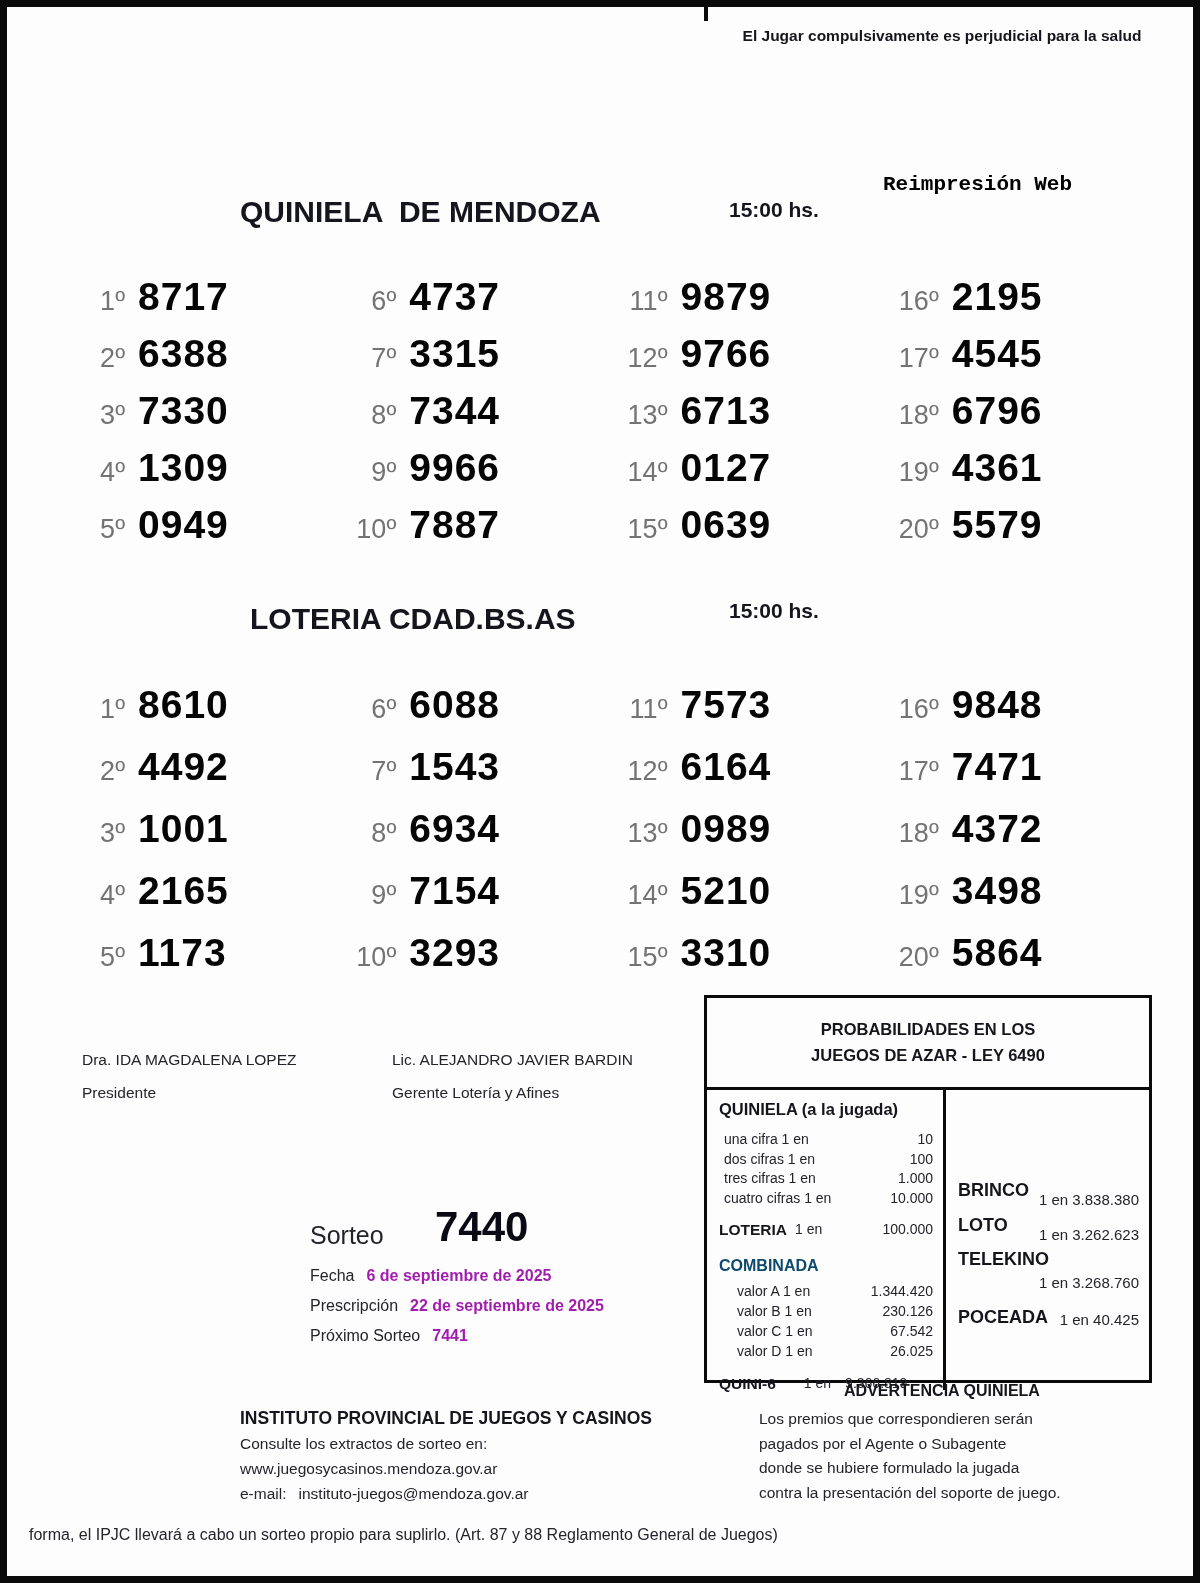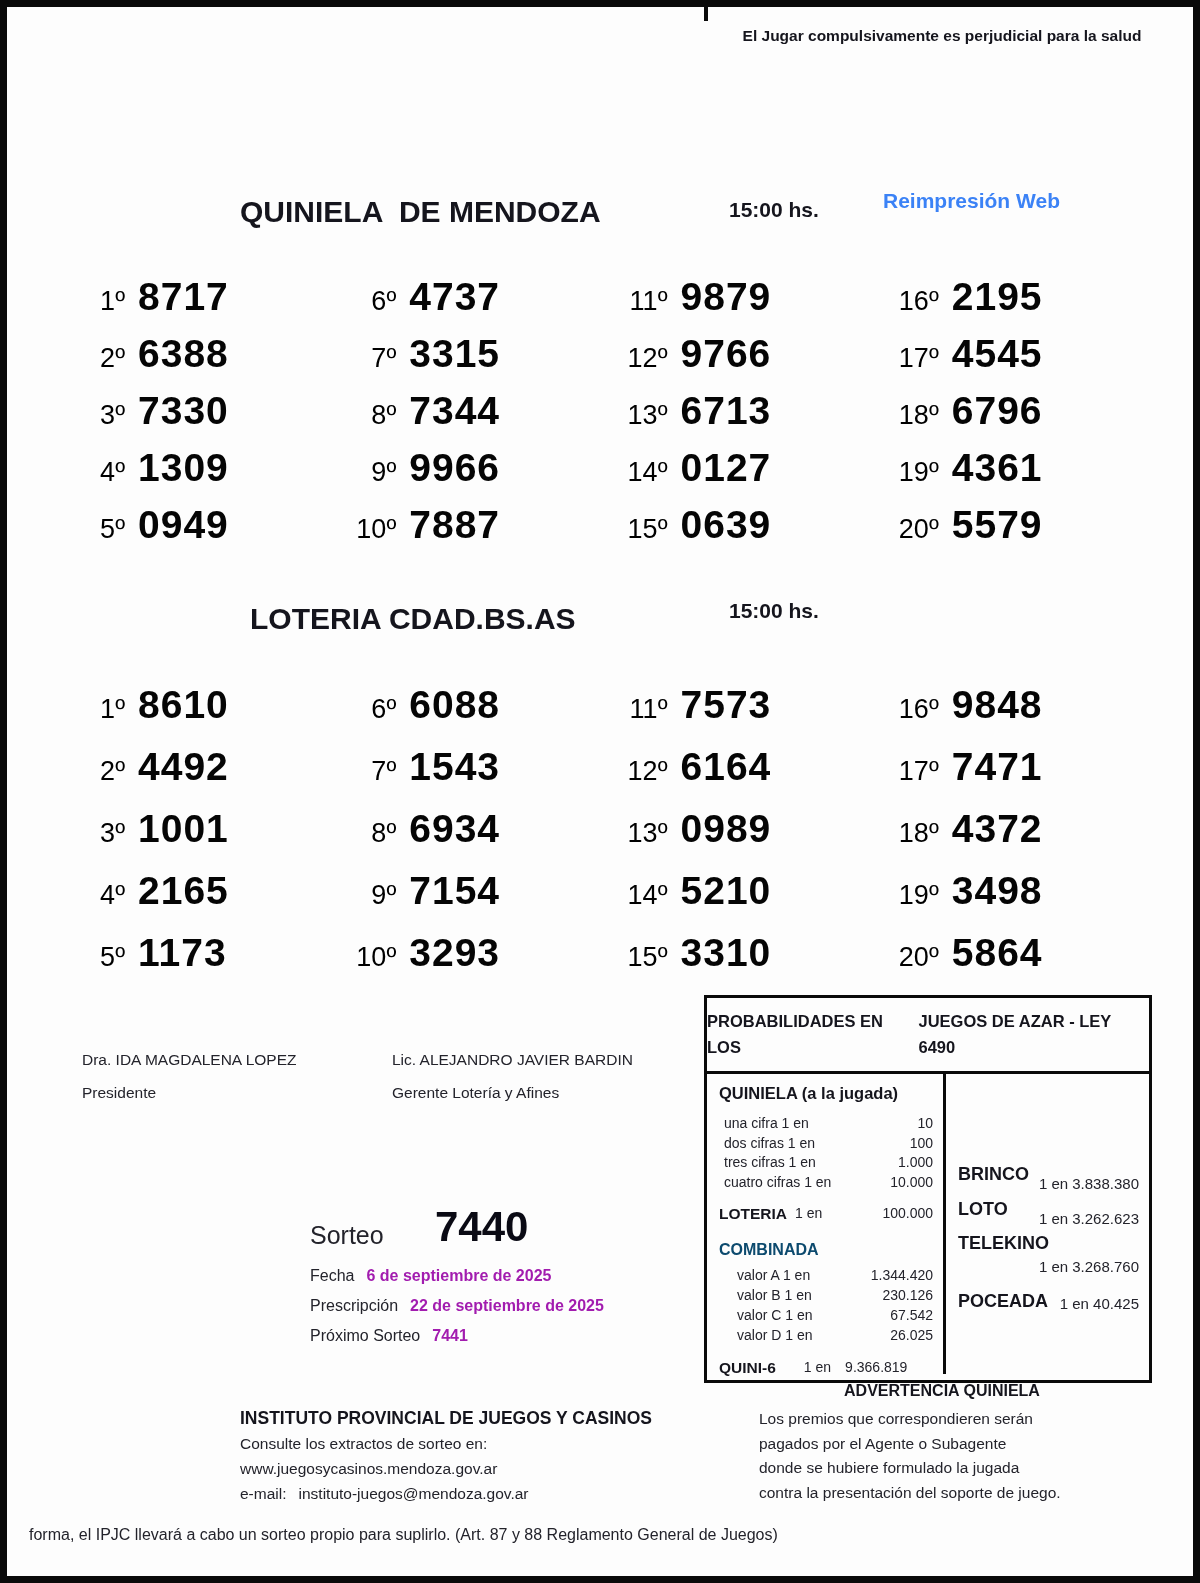--- a/index.html
+++ b/index.html
@@ -11,45 +11,45 @@
   }
   .abs { position:absolute; }
 
   .top-tick { left:697px; top:0; width:4px; height:14px; background:#0a0a0a; }
 
   .doc-title { left:25px; top:10px; font-size:48px; font-weight:bold; letter-spacing:-1px; color:#0d0d0d; }
   .warning { left:700px; top:20px; width:470px; text-align:center; font-size:15.5px; font-weight:bold; color:#15151d; }
 
   .sec-head { font-size:30px; font-weight:bold; color:#15151d; white-space:pre; }
   .time-lbl { font-size:21px; font-weight:bold; color:#15151d; }
-  .reprint { left:876px; top:182px; font-size:21px; font-weight:bold; color:#3b82f6; }
+  .reprint { left:876px; top:166px; font-size:21px; font-weight:bold; color:#000000;font-family:Liberation Mono, monospace; }
 
   .results-grid {
     display:grid; grid-auto-flow:column;
     grid-template-rows:repeat(5, var(--rowh));
     grid-template-columns:repeat(4, 1fr);
     width:1085px; left:62px;
   }
   #grid-mendoza { top:268px; --rowh:57px; }
   #grid-bsas   { top:676px; --rowh:62px; }
   .result-cell { display:flex; align-items:baseline; }
-  .rank { width:56px; text-align:right; font-size:27px; color:#000000; flex:none; }
+  .rank { width:56px; text-align:right; font-size:27px; color:#737373; flex:none; }
   .num  { margin-left:13px; font-size:39px; font-weight:bold; color:#050505; letter-spacing:1px; }
 
   .sig { font-size:15.5px; color:#23232b; }
   .sig .sig-name { margin-bottom:15px; }
 
   .sorteo-lbl { left:303px; top:1214px; font-size:25px; color:#23232b; }
   .sorteo-num { left:428px; top:1196px; font-size:42px; font-weight:bold; color:#0a0a14; }
   .meta-row { left:303px; font-size:16px; color:#23232b; }
   .meta-row b { color:#a21caf; margin-left:12px; }
 
   .prob-box { left:697px; top:988px; width:448px; height:388px; border:3px solid #0a0a0a; background:#fdfdfd; }
   .prob-head {
-    height:76px; border-bottom:3px solid #0a0a0a; display:flex; flex-direction:row;
+    height:92px; border-bottom:3px solid #0a0a0a; display:flex; flex-direction:column;
     align-items:center; justify-content:center; font-size:16.5px; font-weight:bold; line-height:1.55; color:#15151d;
   }
   .prob-body { display:flex; height:300px; }
   .prob-left { width:239px; border-right:3px solid #0a0a0a; padding:10px 10px 6px 12px; font-size:14px; color:#23232b; }
   .prob-right { flex:1; padding:6px 10px 6px 12px; font-size:15px; color:#23232b; }
   .p-head { font-weight:bold; font-size:16.5px; color:#15151d; margin-bottom:11px; }
   .p-row { display:flex; justify-content:space-between; line-height:19.5px; padding-left:5px; }
   .p-loteria { display:flex; margin-top:12px; line-height:19px; }
   .p-loteria .bl { font-weight:bold; font-size:15.5px; color:#15151d; }
   .p-loteria .mid { margin-left:8px; }

